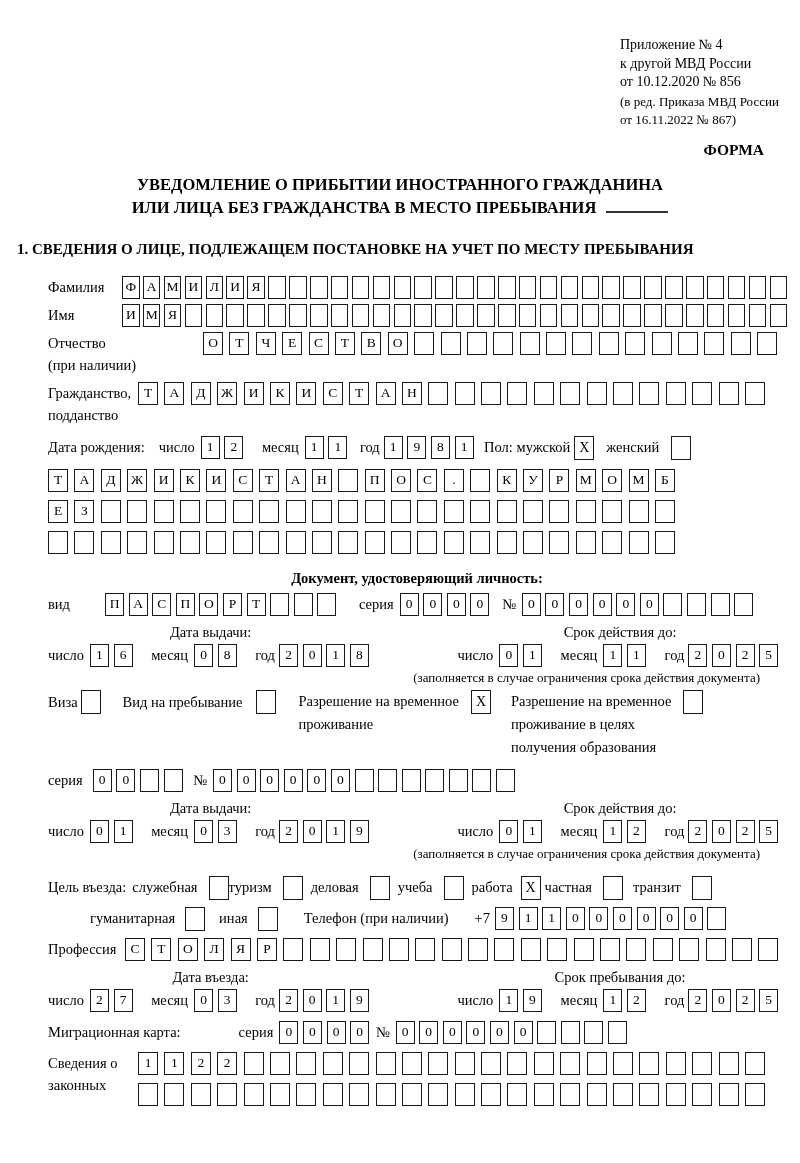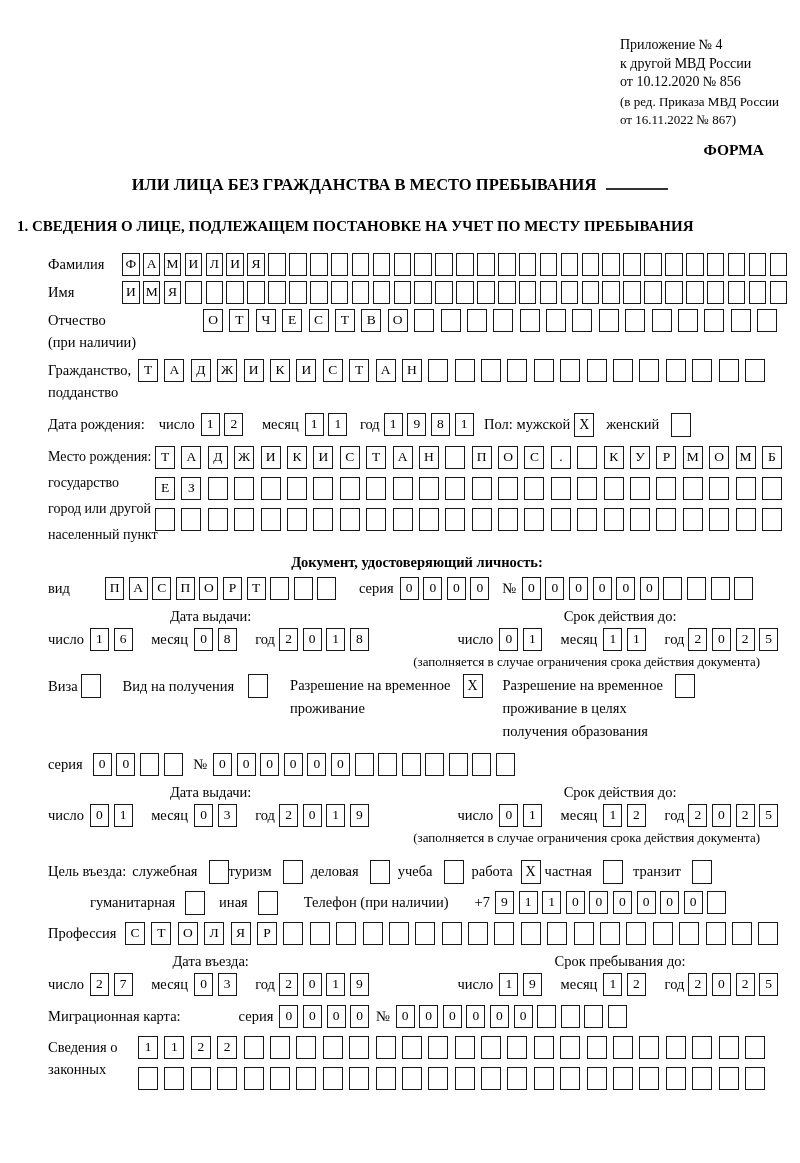--- a/index.html
+++ b/index.html
@@ -70,20 +70,21 @@
   <div class="hdr">
     <div>Приложение № 4</div>
     <div>к другой МВД России</div>
     <div>от 10.12.2020 № 856</div>
     <div class="small">(в ред. Приказа МВД России</div>
     <div class="small">от 16.11.2022 № 867)</div>
   </div>
   <div class="forma">ФОРМА</div>
 
   <div class="title">
+    <div>УВЕДОМЛЕНИЕ О ПРИБЫТИИ ИНОСТРАННОГО ГРАЖДАНИНА</div>
     <div>
       <span>ИЛИ ЛИЦА БЕЗ ГРАЖДАНСТВА В МЕСТО ПРЕБЫВАНИЯ</span><span class="uline"></span>
     </div>
   </div>
 
   <div class="sec-heading">1. СВЕДЕНИЯ О ЛИЦЕ, ПОДЛЕЖАЩЕМ ПОСТАНОВКЕ НА УЧЕТ ПО МЕСТУ ПРЕБЫВАНИЯ</div>
 
   <div class="content">
 
     <div class="frow" style="margin-top:18px;">
@@ -245,26 +246,20 @@
           <span class="cell">8</span>
           <span class="cell">1</span>
         </span>
       <span class="lbl" style="margin-left:6px;">Пол: мужской</span>
       <span class="cb" style="margin-left:4px;">X</span>
       <span class="lbl" style="margin-left:12px;">женский</span>
       <span class="cb" style="margin-left:12px;"></span>
     </div>
 
     <div class="frow-top" style="margin-top:9px;">
-      <span class="lblcol w-birthpl" style="font-size:14px;">
-        <span class="lbl" style="font-size:14px;white-space:nowrap;">Место рождения:</span>
-        <span class="lbl" style="font-size:14px;margin-top:4px;">государство</span>
-        <span class="lbl" style="font-size:14px;margin-top:4px;white-space:nowrap;">город или другой</span>
-        <span class="lbl" style="font-size:14px;margin-top:4px;white-space:nowrap;">населенный пункт</span>
-      </span>
       <span class="lblcol">
         <span class="cells boxrow">
             <span class="cell">Т</span>
             <span class="cell">А</span>
             <span class="cell">Д</span>
             <span class="cell">Ж</span>
             <span class="cell">И</span>
             <span class="cell">К</span>
             <span class="cell">И</span>
             <span class="cell">С</span>
@@ -426,21 +421,21 @@
     </div>
     <div class="note">(заполняется в случае ограничения срока действия документа)</div>
 
 
     <div class="opt-row">
       <span class="opt-pair">
         <span class="opt-lbl">Виза</span>
         <span class="cb" style="margin-left:3px;"></span>
       </span>
       <span class="opt-pair" style="margin-left:22px;">
-        <span class="opt-lbl">Вид на получения</span>
+        <span class="opt-lbl">Вид на пребывание</span>
         <span class="cb" style="margin-left:14px;"></span>
       </span>
       <span class="opt-pair" style="margin-left:22px;">
         <span class="opt-lines">
           <div>Разрешение на временное</div>
           <div>проживание</div>
         </span>
         <span class="cb" style="margin-left:12px;">X</span>
       </span>
       <span class="opt-pair" style="margin-left:20px;">

